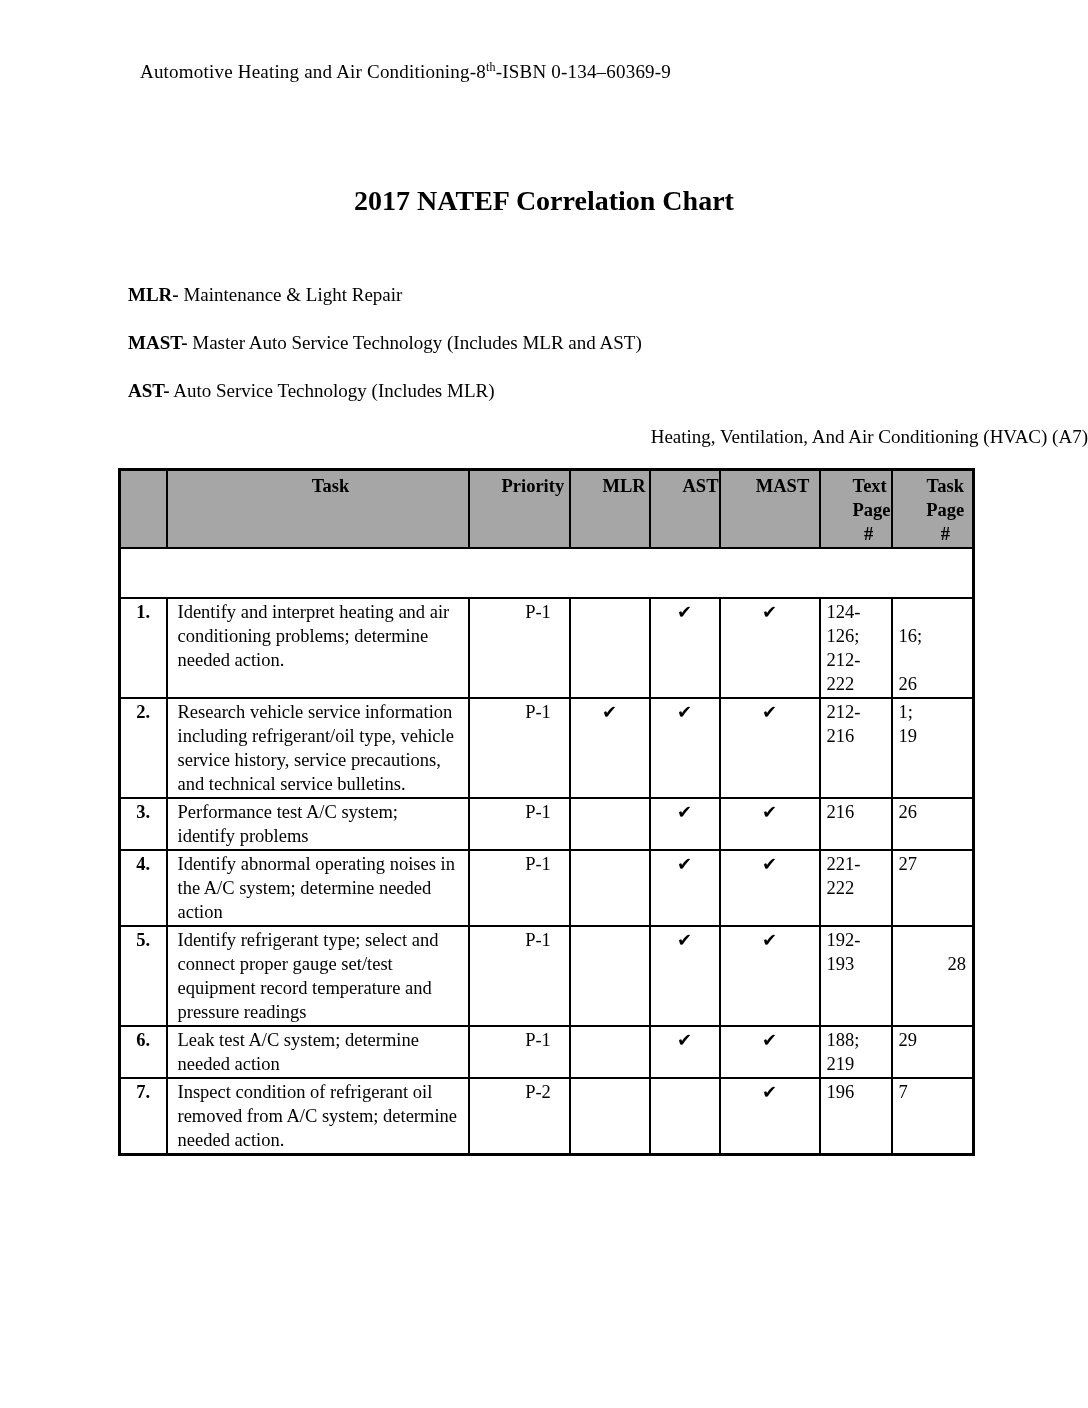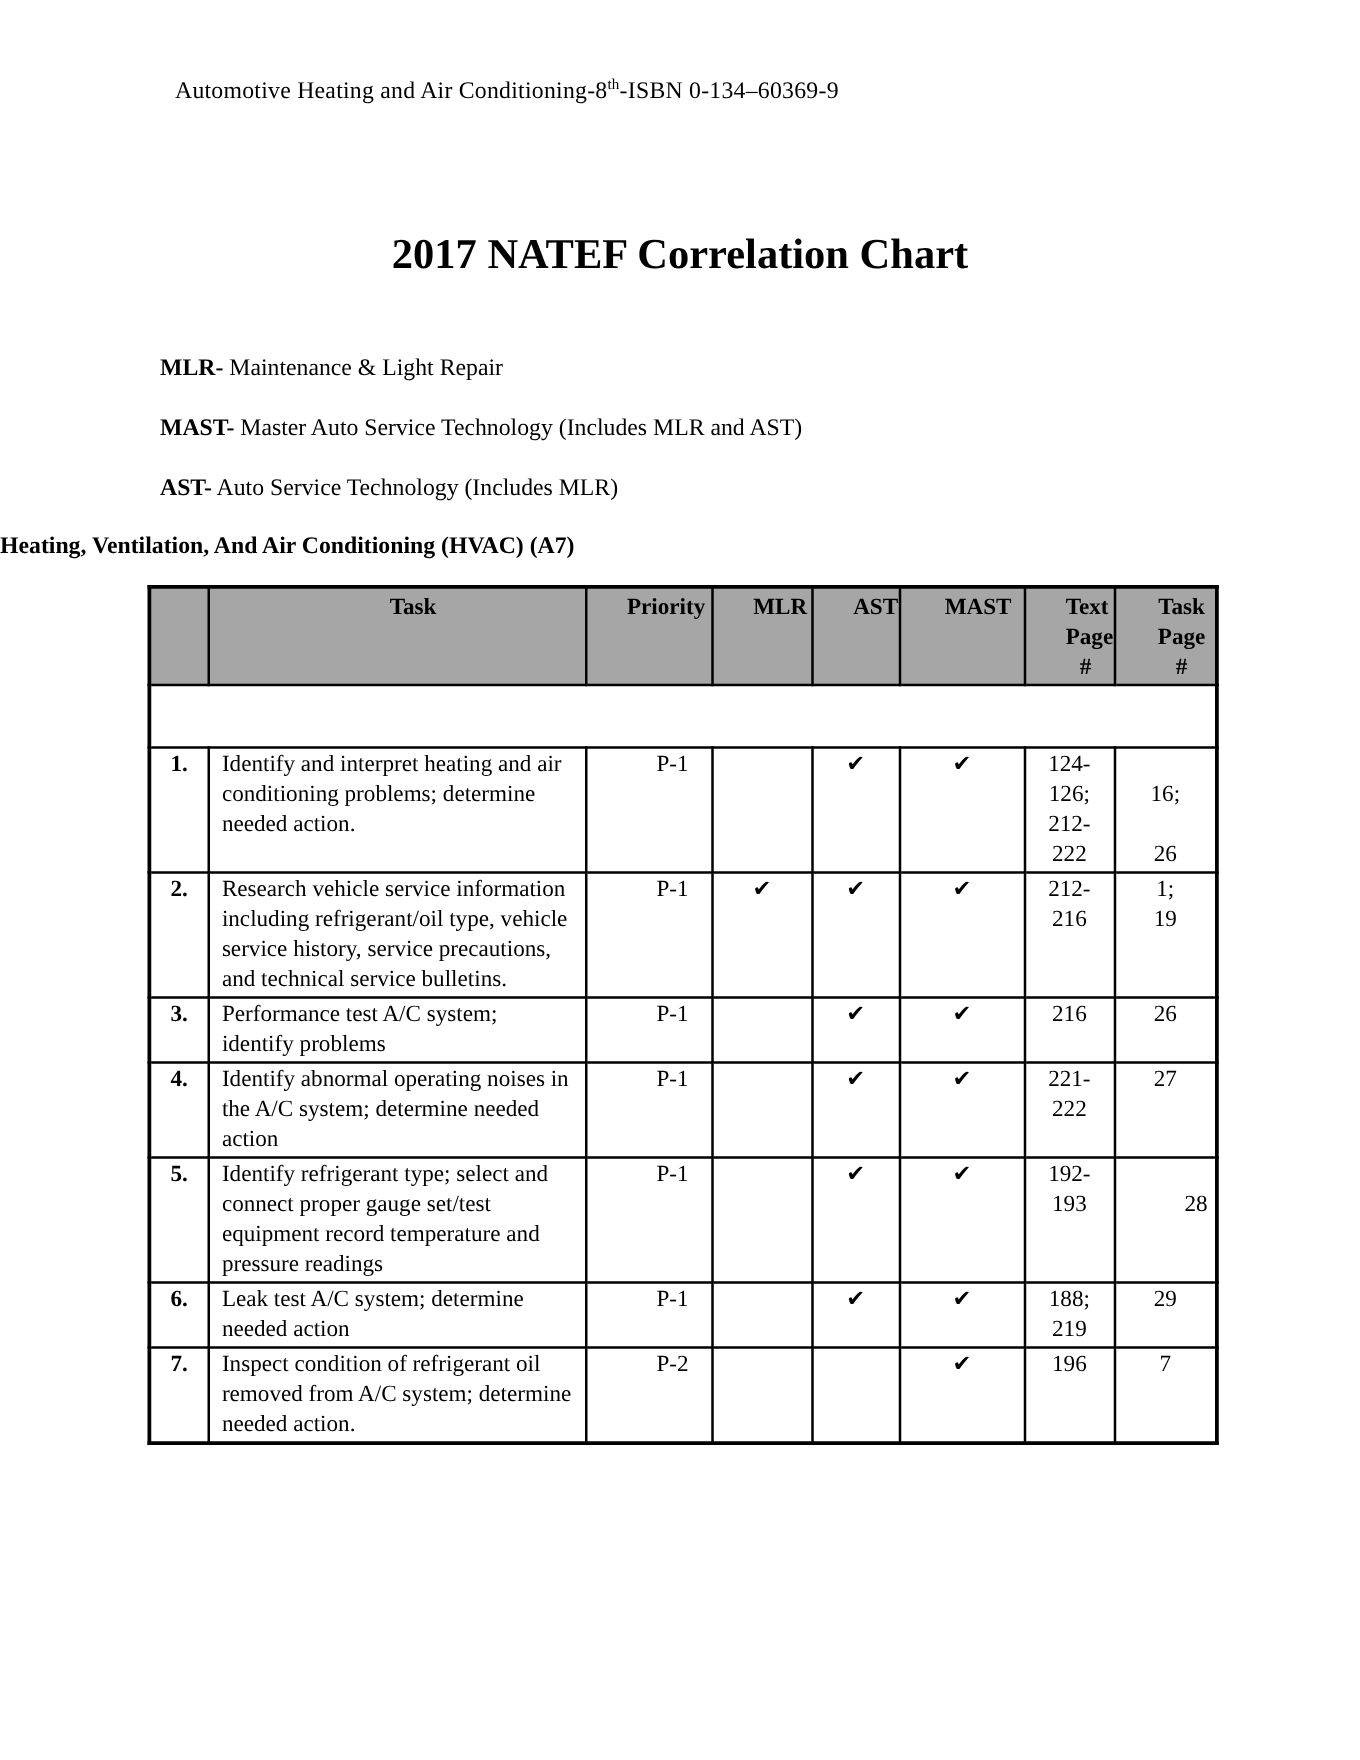--- a/index.html
+++ b/index.html
@@ -29,42 +29,42 @@
     font-size: 19px;
     letter-spacing: 0.2px;
   }
   .doc-header sup { font-size: 12px; }
   .doc-title {
     position: absolute;
     top: 185px;
     left: 0;
     width: 100%;
     text-align: center;
-    font-size: 34px;
+    font-size: 28px;
     font-weight: bold;
   }
   .definitions {
     position: absolute;
     top: 284px;
     left: 128px;
   }
   .definition-line {
     font-size: 19px;
     margin: 0 0 26px 0;
     line-height: 22px;
   }
   .definition-line .term { font-weight: bold; }
   .doc-subtitle {
     position: absolute;
     top: 426px;
     left: 0;
     width: 100%;
-    text-align: left;
+    text-align: right;
     font-size: 19px;
-    font-weight: bold;
+    font-weight: normal;
   }
   .natef-table {
     position: absolute;
     top: 468px;
     left: 118px;
     width: 854px;
     border-collapse: collapse;
     border: 3px solid var(--border-color);
     table-layout: fixed;
     font-size: 18.5px;
@@ -99,21 +99,21 @@
   }
   td.task { padding-left: 10px; padding-right: 8px; }
   td.priority { text-align: center; padding-left: 44px; }
   td.check {
     text-align: center;
     font-family: "DejaVu Sans", sans-serif;
     font-weight: bold;
     font-size: 18px;
   }
   td.pages {
-    text-align: center;
+    text-align: left;
     white-space: pre-line;
   }
   col.c-num { width: 47px; }
   col.c-task { width: 302px; }
   col.c-priority { width: 101px; }
   col.c-mlr { width: 80px; }
   col.c-ast { width: 70px; }
   col.c-mast { width: 100px; }
   col.c-textpage { width: 72px; }
   col.c-taskpage { width: 82px; }

